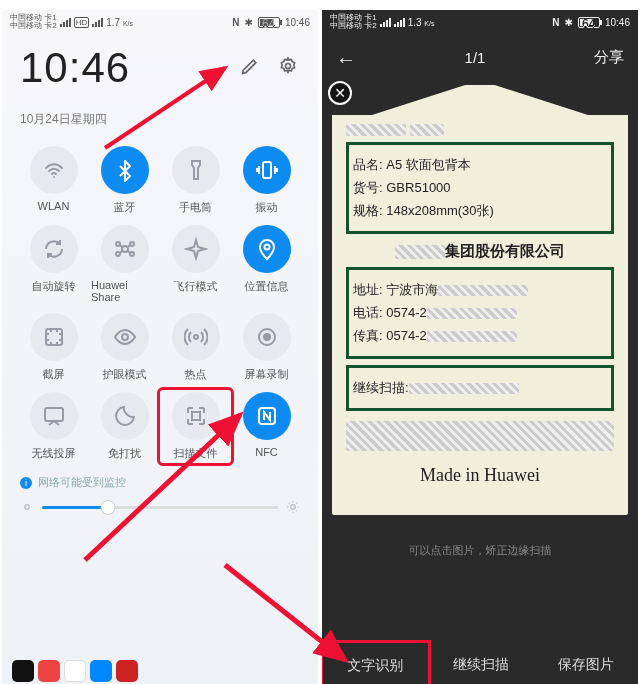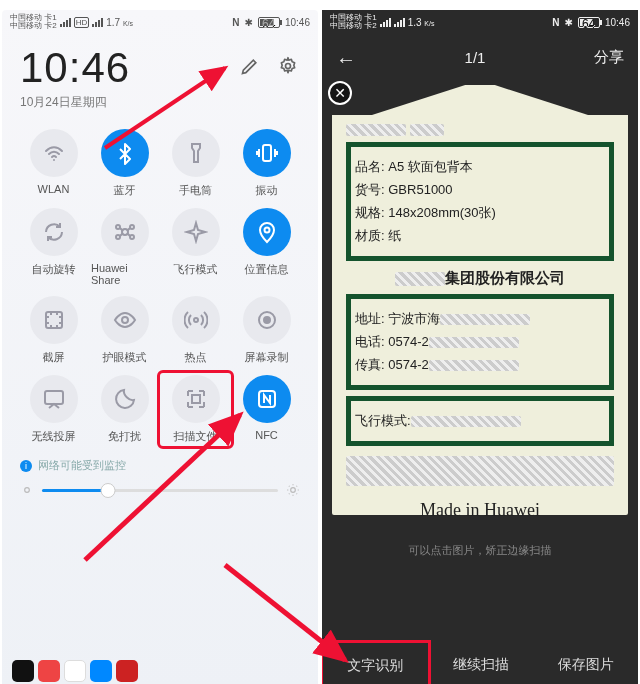--- a/index.html
+++ b/index.html
@@ -17,21 +17,21 @@
   .bars i:nth-child(1){height:3px}.bars i:nth-child(2){height:5px}.bars i:nth-child(3){height:7px}.bars i:nth-child(4){height:9px}
   .sbar .r{display:flex;align-items:center;gap:5px}
   .batt{width:22px;height:11px;border:1px solid currentColor;border-radius:2px;position:relative}
   .batt::after{content:"";position:absolute;right:-3px;top:2px;width:2px;height:5px;background:currentColor}
   .batt i{position:absolute;left:1px;top:1px;bottom:1px;width:70%;background:currentColor}
   .batt span{position:absolute;left:3px;top:-1px;font-size:12px;color:#fff;mix-blend-mode:difference}
   
   .qs{padding:10px 18px 6px}
   .clock{display:flex;justify-content:space-between;align-items:flex-start}
   .clock .time{font-size:42px;font-weight:300;color:#222;letter-spacing:1px}
-  .clock .date{font-size:12px;color:#777;margin-top:2px}
+  .clock .date{font-size:12px;color:#777;margin-top:19px}
   .clock .icons{display:flex;gap:14px;margin-top:10px}
   .ico-btn{width:24px;height:24px;color:#666;display:flex;align-items:center;justify-content:center}
   .grid{display:grid;grid-template-columns:repeat(4,1fr);gap:10px 4px;margin-top:18px}
   .tile{display:flex;flex-direction:column;align-items:center;gap:6px}
   .circ{width:48px;height:48px;border-radius:50%;background:#e8e9ee;display:flex;align-items:center;justify-content:center;color:#9a9aa6}
   .circ.on{background:#0d8bf0;color:#fff}
   .tile .lbl{font-size:11px;color:#555}
   .highlight{border:3px solid #e13;border-radius:6px;padding:2px;margin:-5px}
   .note{display:flex;align-items:center;gap:6px;margin-top:14px;font-size:11px;color:#8aa}
   .note .dot{width:12px;height:12px;border-radius:50%;background:#0d8bf0;display:flex;align-items:center;justify-content:center;color:#fff;font-size:9px}
@@ -45,21 +45,21 @@
   
   .scanhdr{display:flex;align-items:center;justify-content:space-between;padding:10px 14px;color:#eee;font-size:15px;margin-top:2px}
   .scanhdr .back{font-size:20px}
   .doc{margin:6px 10px 0;background:#efefdc;border-radius:2px;position:relative;height:430px;padding:18px 14px 8px;font-size:13px;color:#222}
   .doc .xclose{position:absolute;left:-4px;top:-4px;width:24px;height:24px;border-radius:50%;border:2px solid #fff;color:#fff;background:rgba(0,0,0,.5);display:flex;align-items:center;justify-content:center;font-size:14px}
   .doc .corner{position:absolute;width:45%;height:30px;background:#2a2a2a;top:0}
   .doc .corner.l{left:0;clip-path:polygon(0 0,100% 0,30% 100%,0 100%)}
   .doc .corner.r{right:0;clip-path:polygon(0 0,100% 0,100% 100%,70% 100%)}
   .doc .redact{background:repeating-linear-gradient(45deg,#ccc,#ccc 3px,#eee 3px,#eee 6px);border-radius:2px;display:inline-block;vertical-align:middle}
   .doc .row{margin:5px 0}
-  .doc .box{border:5px solid #14532d;padding:6px 4px;margin-top:6px}
+  .doc .box{border:3px solid #14532d;padding:6px 4px;margin-top:6px}
   .doc .comp{text-align:center;font-weight:700;font-size:15px;margin-top:8px}
   .doc .mic{text-align:center;font-size:18px;font-weight:400;margin-top:14px;font-family:Georgia,serif}
   .tip{text-align:center;color:#888;font-size:11px;margin-top:28px}
   .bbar{position:absolute;bottom:0;left:0;right:0;display:flex;color:#ddd;font-size:14px}
   .bbar div{flex:1;text-align:center;padding:14px 0}
   .bbar .hl{border:3px solid #e13;margin:-2px}
   
   .arrow{position:absolute;pointer-events:none}
   svg{display:block}
 </style>
@@ -331,30 +331,29 @@
 
   <div class="doc">
     <span class="corner l"></span>
       <span class="corner r"></span>
     <span class="xclose">✕</span>
     <div style="margin-top:18px"><span class="redact" style="width:60px;height:12px"></span>&nbsp;<span class="redact" style="width:34px;height:12px"></span></div>
     <div class="box">
       <div class="row"><span>品名:</span> <span>A5 软面包背本</span></div>
       <div class="row"><span>货号:</span> <span>GBR51000</span></div>
       <div class="row"><span>规格:</span> <span>148x208mm(30张)</span></div>
-      <div class="row"><span>材质:</span> <span>纸</span></div>
     </div>
     <div class="comp"><span class="redact" style="width:50px;height:14px"></span><span>集团股份有限公司</span></div>
     <div class="box">
       <div class="row"><span>地址:</span> <span>宁波市海</span><span class="redact" style="width:90px;height:11px"></span></div>
       <div class="row"><span>电话:</span> <span>0574-2</span><span class="redact" style="width:90px;height:11px"></span></div>
       <div class="row"><span>传真:</span> <span>0574-2</span><span class="redact" style="width:90px;height:11px"></span></div>
     </div>
     <div class="box">
-      <div class="row"><span>飞行模式:</span><span class="redact" style="width:110px;height:11px"></span></div>
+      <div class="row"><span>继续扫描:</span><span class="redact" style="width:110px;height:11px"></span></div>
     </div>
     <div style="margin-top:10px">
         <span class="redact" style="width:100%;height:30px;display:block"></span>
       </div>
     <div class="mic">Made in Huawei</div>
   </div>
 
   <div class="tip">可以点击图片，矫正边缘扫描</div>
 
   <div class="bbar">

